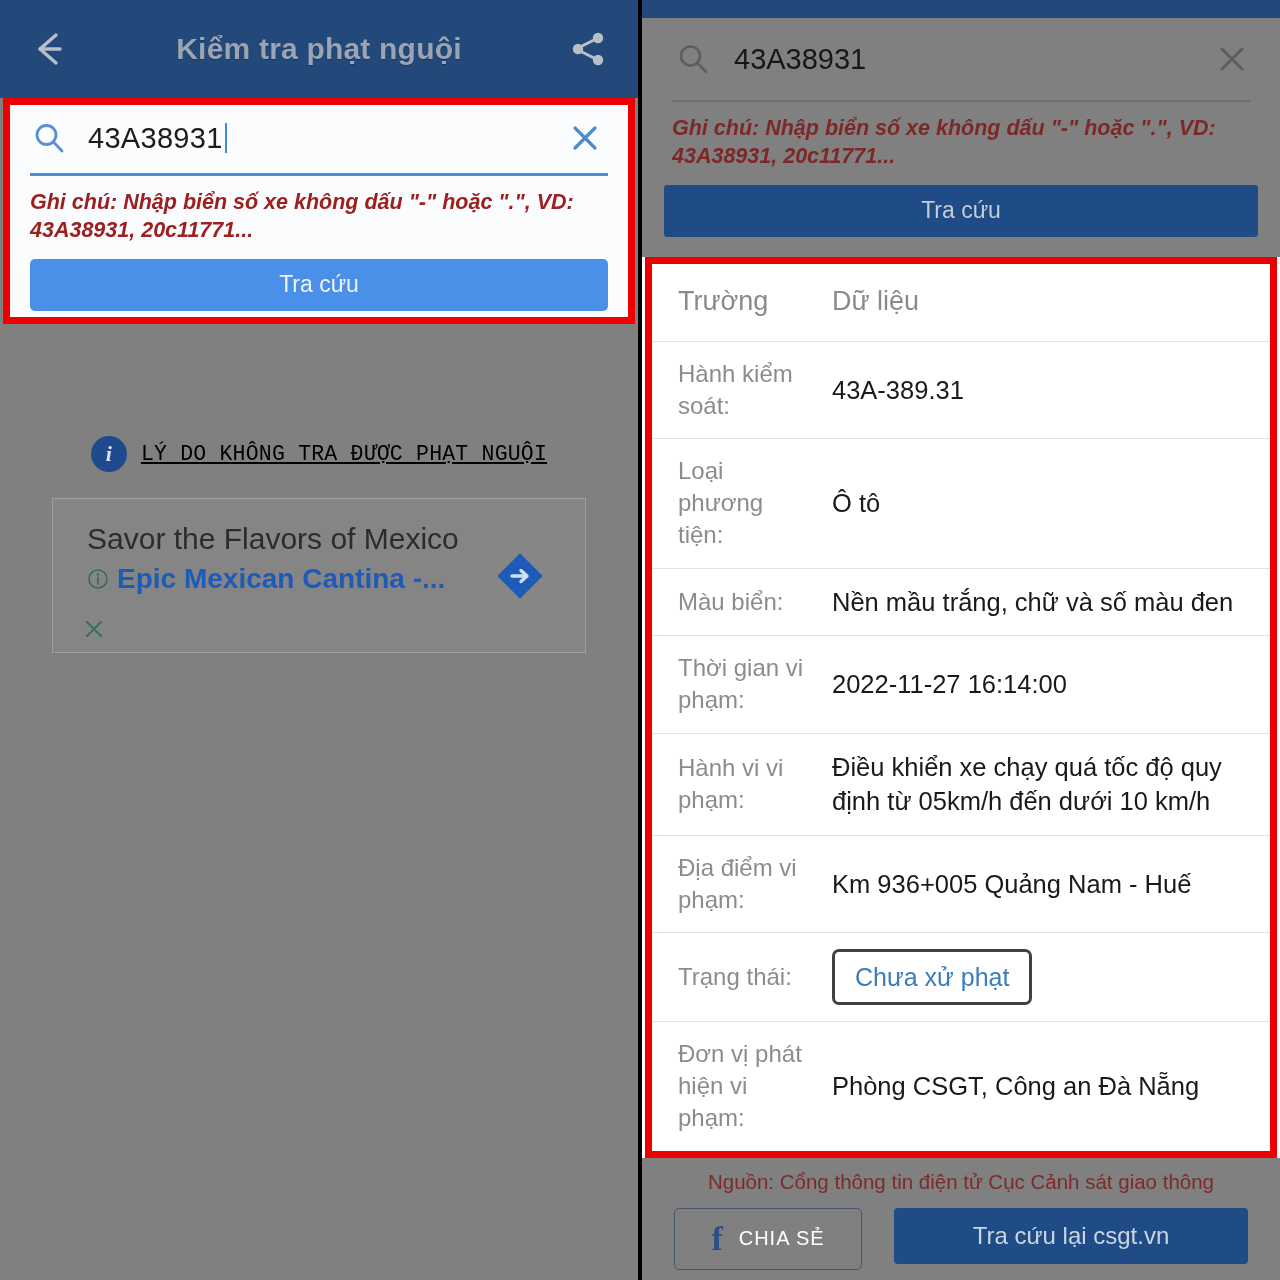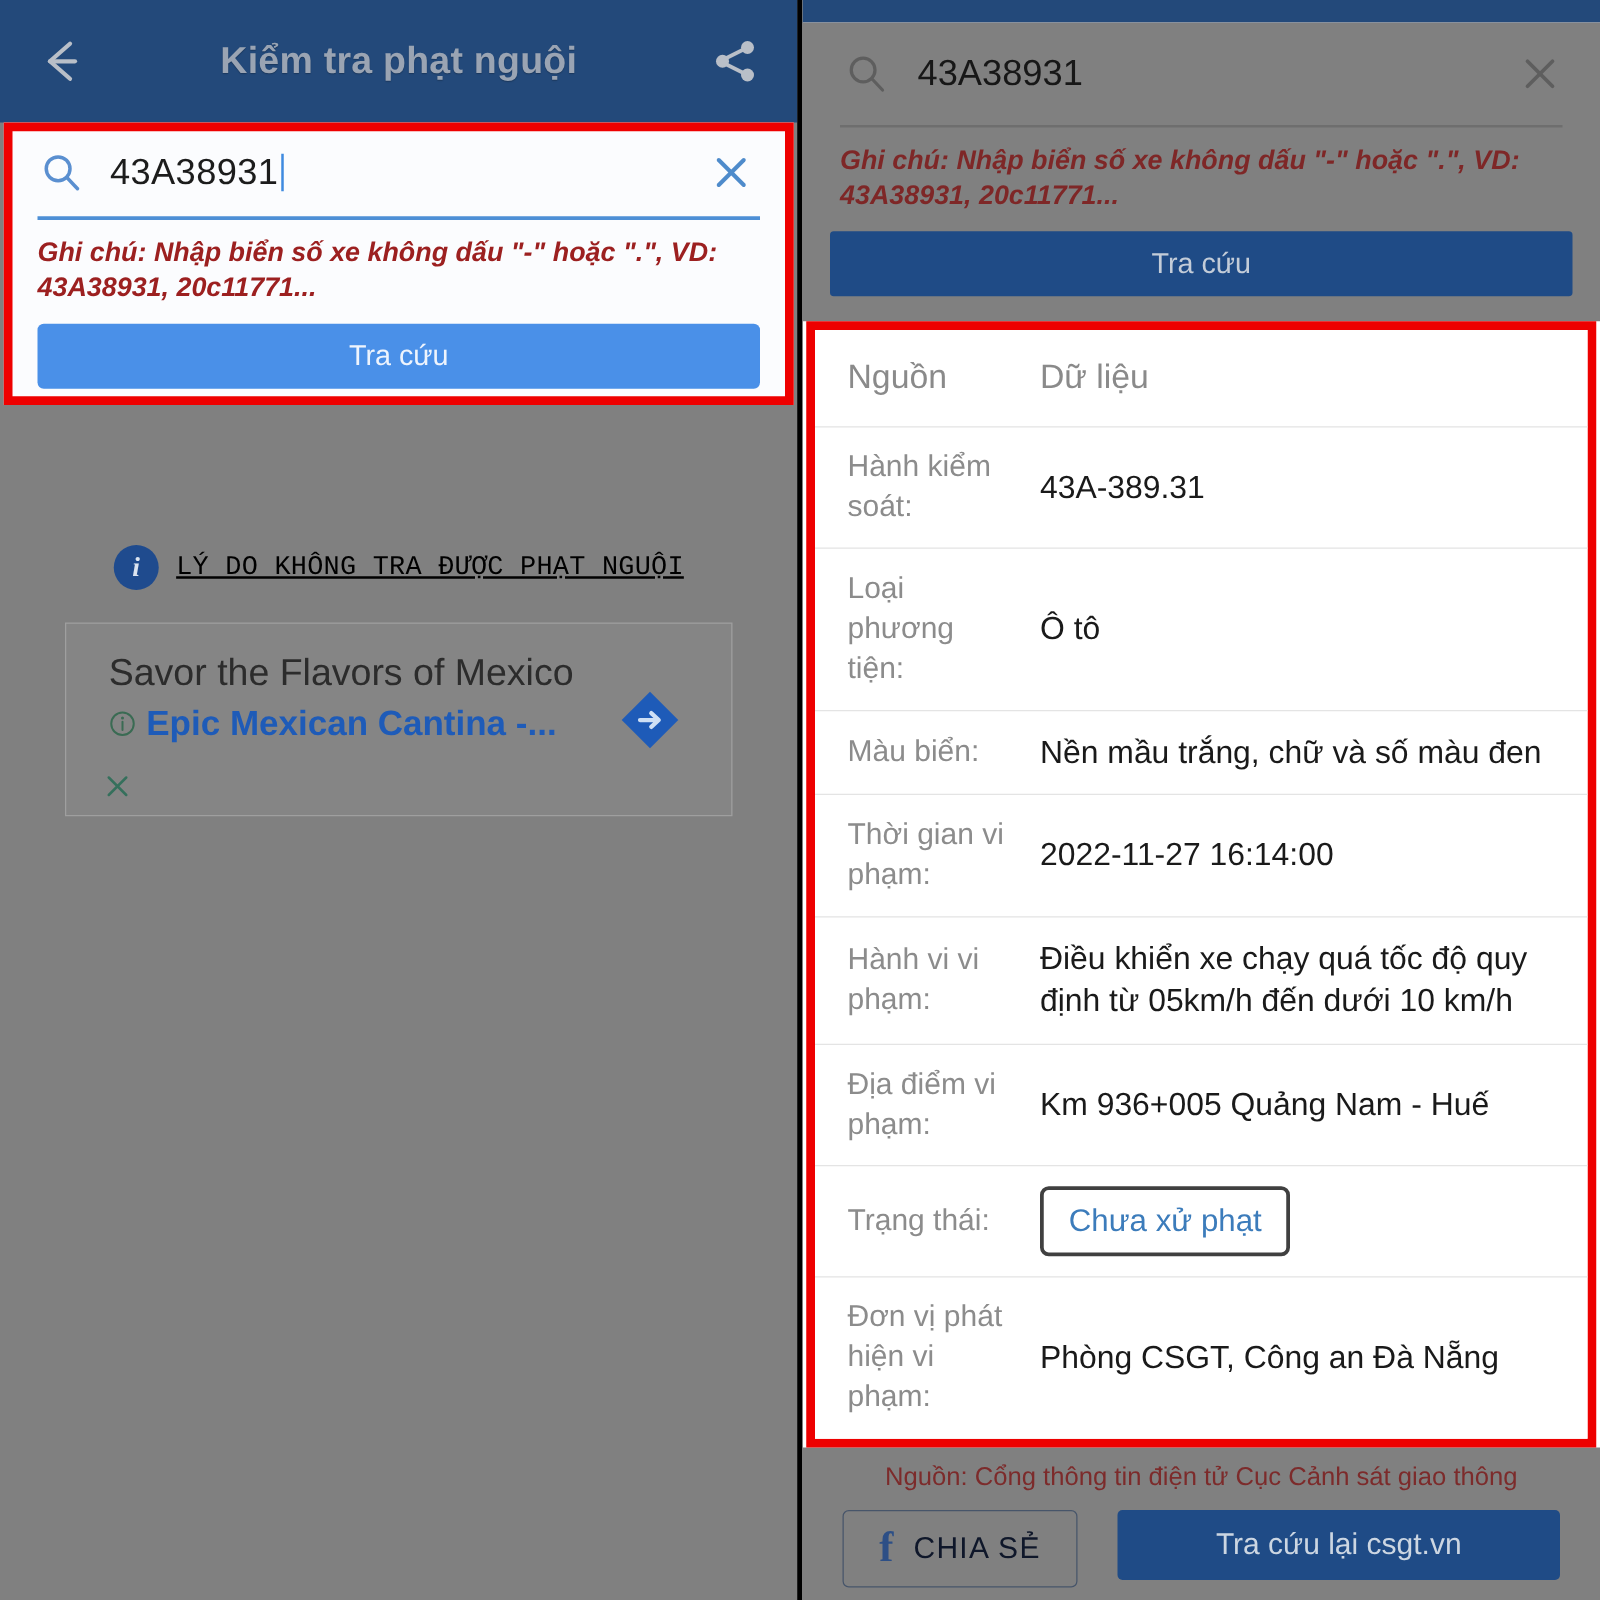--- a/index.html
+++ b/index.html
@@ -129,21 +129,21 @@
   }
   .r-btn-row { display:flex; gap:32px; padding:0 32px; }
   .btn-share-fb {
     flex:0 0 auto; width:188px; height:62px; border:1px solid #47556a; border-radius:5px;
     display:flex; align-items:center; justify-content:center; gap:16px;
   }
   .fb-glyph {
     font-family:"Liberation Serif", serif; font-weight:700; font-size:34px;
     color:#2d4f86; line-height:1;
   }
-  .btn-share-label { color:#0f172a; font-size:24px; letter-spacing:1px; }
+  .btn-share-label { color:#ffffff; font-size:20px; letter-spacing:1px; }
   .btn-recheck {
     flex:1 1 auto; height:56px; background:#1f4b86; border-radius:4px;
     display:flex; align-items:center; justify-content:center;
     color:#ccd6e2; font-size:24px;
   }
 
   .divider-gap {
     position:absolute; left:638px; top:0; width:4px; height:1280px; background:#000;
   }
 </style>
@@ -254,21 +254,21 @@
       <div class="r-underline"></div>
       <div class="r-note">Ghi chú: Nhập biển số xe không dấu "-" hoặc ".", VD: 43A38931, 20c11771...</div>
       <div class="btn-lookup-right">Tra cứu</div>
       <div class="r-dim-pad"></div>
     </div>
 
     <div class="hl-right">
       <table class="rtable">
         <tbody>
           <tr class="thead">
-            <td class="th-label">Nguồn</td>
+            <td class="th-label">Trường</td>
             <td class="th-value">Dữ liệu</td>
           </tr>
           <tr>
             <td class="c-label">Hành kiểm soát:</td>
             <td class="c-value">43A-389.31</td>
           </tr>
           <tr>
             <td class="c-label">Loại phương tiện:</td>
             <td class="c-value">Ô tô</td>
           </tr>

